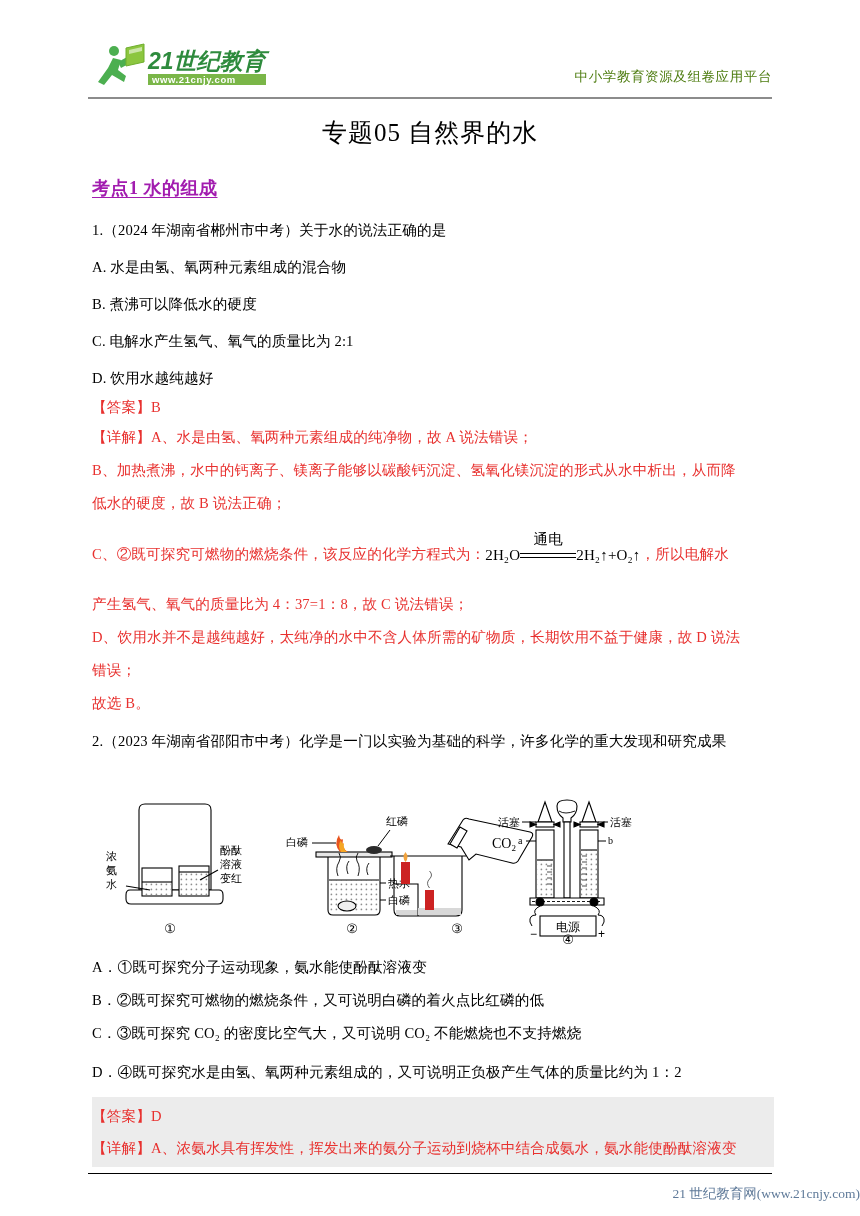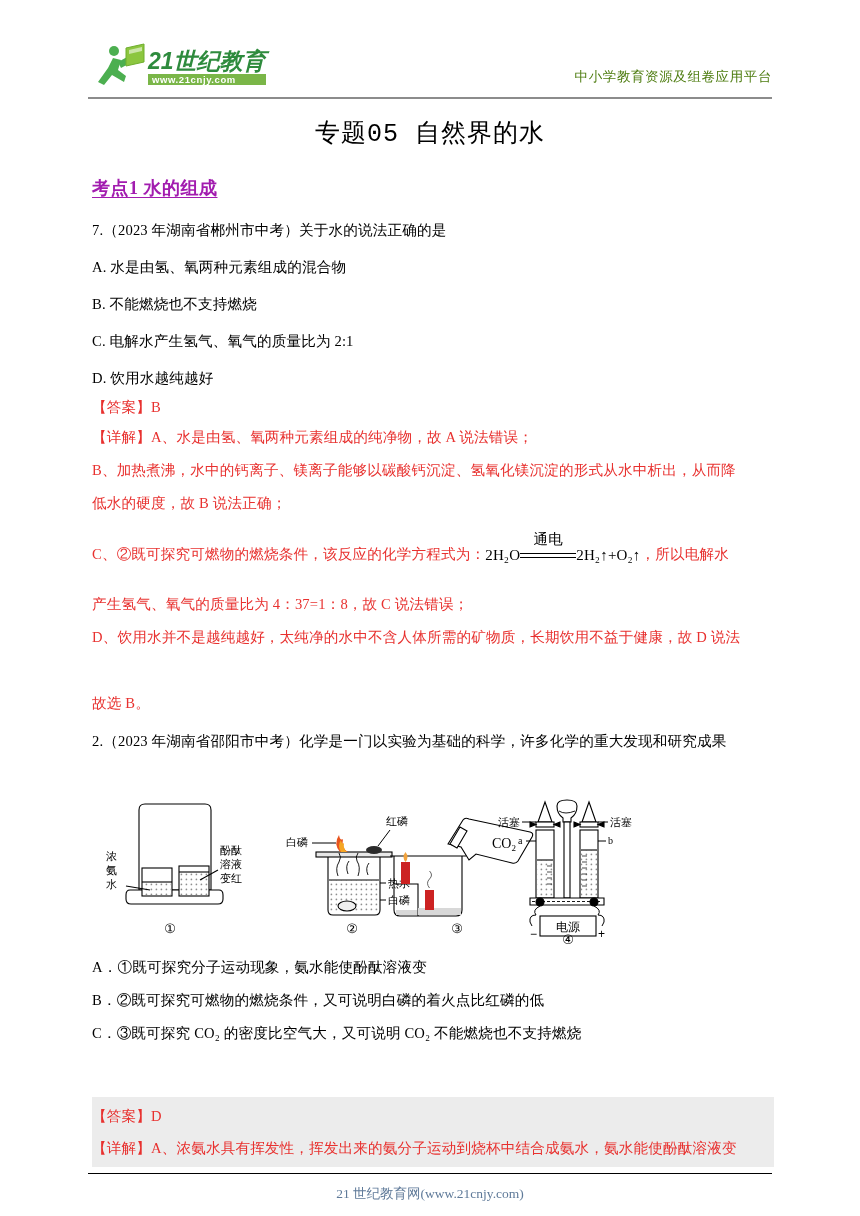--- a/index.html
+++ b/index.html
@@ -51,21 +51,21 @@
 
   
   .doc-title {
     position: absolute;
     left: 0; top: 100px;
     width: 860px;
     text-align: center;
     font-size: 25px;
     font-weight: normal;
     letter-spacing: 1px;
-    font-family: Liberation Mono, monospace;
+    font-family: Liberation Serif, serif;
   }
 
   
   .section-heading {
     position: absolute;
     left: 92px; top: 160px;
     font-size: 18px;
     color: #a21caf;
     font-weight: bold;
     text-decoration: underline;
@@ -129,21 +129,21 @@
   .footer-rule {
     position: absolute;
     left: 88px; top: 1157px;
     width: 684px; height: 0;
     border-top: 1.6px solid #000;
   }
   .footer-text {
     position: absolute;
     left: 0; top: 1169px;
     width: 860px;
-    text-align: center;
+    text-align: right;
     font-size: 13.5px;
     color: #5f7a99;
   }
 
   
   .diagram {
     position: absolute;
     left: 100px; top: 782px;
     width: 600px; height: 146px;
   }
@@ -180,40 +180,41 @@
     </div>
 
     <div class="header-right">中小学教育资源及组卷应用平台</div>
   </div>
   <div class="header-rule"></div>
 
   <div class="doc-title">专题05  自然界的水</div>
 
   <div class="section-heading">考点1 水的组成</div>
 
-  <div class="tline" style="top:206px">7.（2023 年湖南省郴州市中考）关于水的说法正确的是</div>
+  <div class="tline" style="top:206px">1.（2024 年湖南省郴州市中考）关于水的说法正确的是</div>
 
   <div class="tline" style="top:243px">A. 水是由氢、氧两种元素组成的混合物</div>
-  <div class="tline" style="top:280px">B. 不能燃烧也不支持燃烧</div>
+  <div class="tline" style="top:280px">B. 煮沸可以降低水的硬度</div>
   <div class="tline" style="top:317px">C. 电解水产生氢气、氧气的质量比为 2:1</div>
   <div class="tline" style="top:354px">D. 饮用水越纯越好</div>
 
   <div class="tline red" style="top:383px">【答案】B</div>
 
   <div class="tline red" style="top:413px">【详解】A、水是由氢、氧两种元素组成的纯净物，故 A 说法错误；</div>
   <div class="tline red" style="top:446px">B、加热煮沸，水中的钙离子、镁离子能够以碳酸钙沉淀、氢氧化镁沉淀的形式从水中析出，从而降</div>
   <div class="tline red" style="top:479px">低水的硬度，故 B 说法正确；</div>
 
   <div class="tline red" style="top:530px">
     <span>C、②既可探究可燃物的燃烧条件，该反应的化学方程式为：</span><span class="eq"><span>2H₂O</span><span class="arrowbox"><span class="cond">通电</span><span class="dbl"></span></span><span>2H₂↑+O₂↑</span></span><span>，所以电解水</span>
   </div>
 
   <div class="tline red" style="top:580px">产生氢气、氧气的质量比为 4：37=1：8，故 C 说法错误；</div>
 
   <div class="tline red" style="top:613px">D、饮用水并不是越纯越好，太纯净的水中不含人体所需的矿物质，长期饮用不益于健康，故 D 说法</div>
+  <div class="tline red" style="top:646px">错误；</div>
   <div class="tline red" style="top:679px">故选 B。</div>
 
   <div class="tline" style="top:717px">2.（2023 年湖南省邵阳市中考）化学是一门以实验为基础的科学，许多化学的重大发现和研究成果</div>
 
   <div class="diagram">
     <svg width="600" height="146" viewBox="0 0 600 146" xmlns="http://www.w3.org/2000/svg" font-family="'Liberation Sans',sans-serif">
       <defs>
         <pattern id="dots" width="5" height="5" patternUnits="userSpaceOnUse">
           <circle cx="1.4" cy="1.4" r="0.85" fill="#8e8e8e"></circle>
         </pattern>
@@ -364,20 +365,21 @@
       <text x="468" y="133" font-size="12" text-anchor="middle">电源</text>
       <text x="430" y="140" font-size="12">−</text>
       <text x="498" y="140" font-size="12">+</text>
       <text x="468" y="146" font-size="13" text-anchor="middle">④</text>
     </svg>
   </div>
 
   <div class="tline" style="top:943px">A．①既可探究分子运动现象，氨水能使酚酞溶液变</div>
   <div class="tline" style="top:976px">B．②既可探究可燃物的燃烧条件，又可说明白磷的着火点比红磷的低</div>
   <div class="tline" style="top:1009px">C．③既可探究 CO₂ 的密度比空气大，又可说明 CO₂ 不能燃烧也不支持燃烧</div>
+  <div class="tline" style="top:1048px">D．④既可探究水是由氢、氧两种元素组成的，又可说明正负极产生气体的质量比约为 1：2</div>
 
   <div class="highlight-band"></div>
   <div class="tline red" style="top:1092px">【答案】D</div>
   <div class="tline red" style="top:1124px">【详解】A、浓氨水具有挥发性，挥发出来的氨分子运动到烧杯中结合成氨水，氨水能使酚酞溶液变</div>
 
   <div class="footer-rule"></div>
   <div class="footer-text">21 世纪教育网(www.21cnjy.com)</div>
 
 </div>
 

